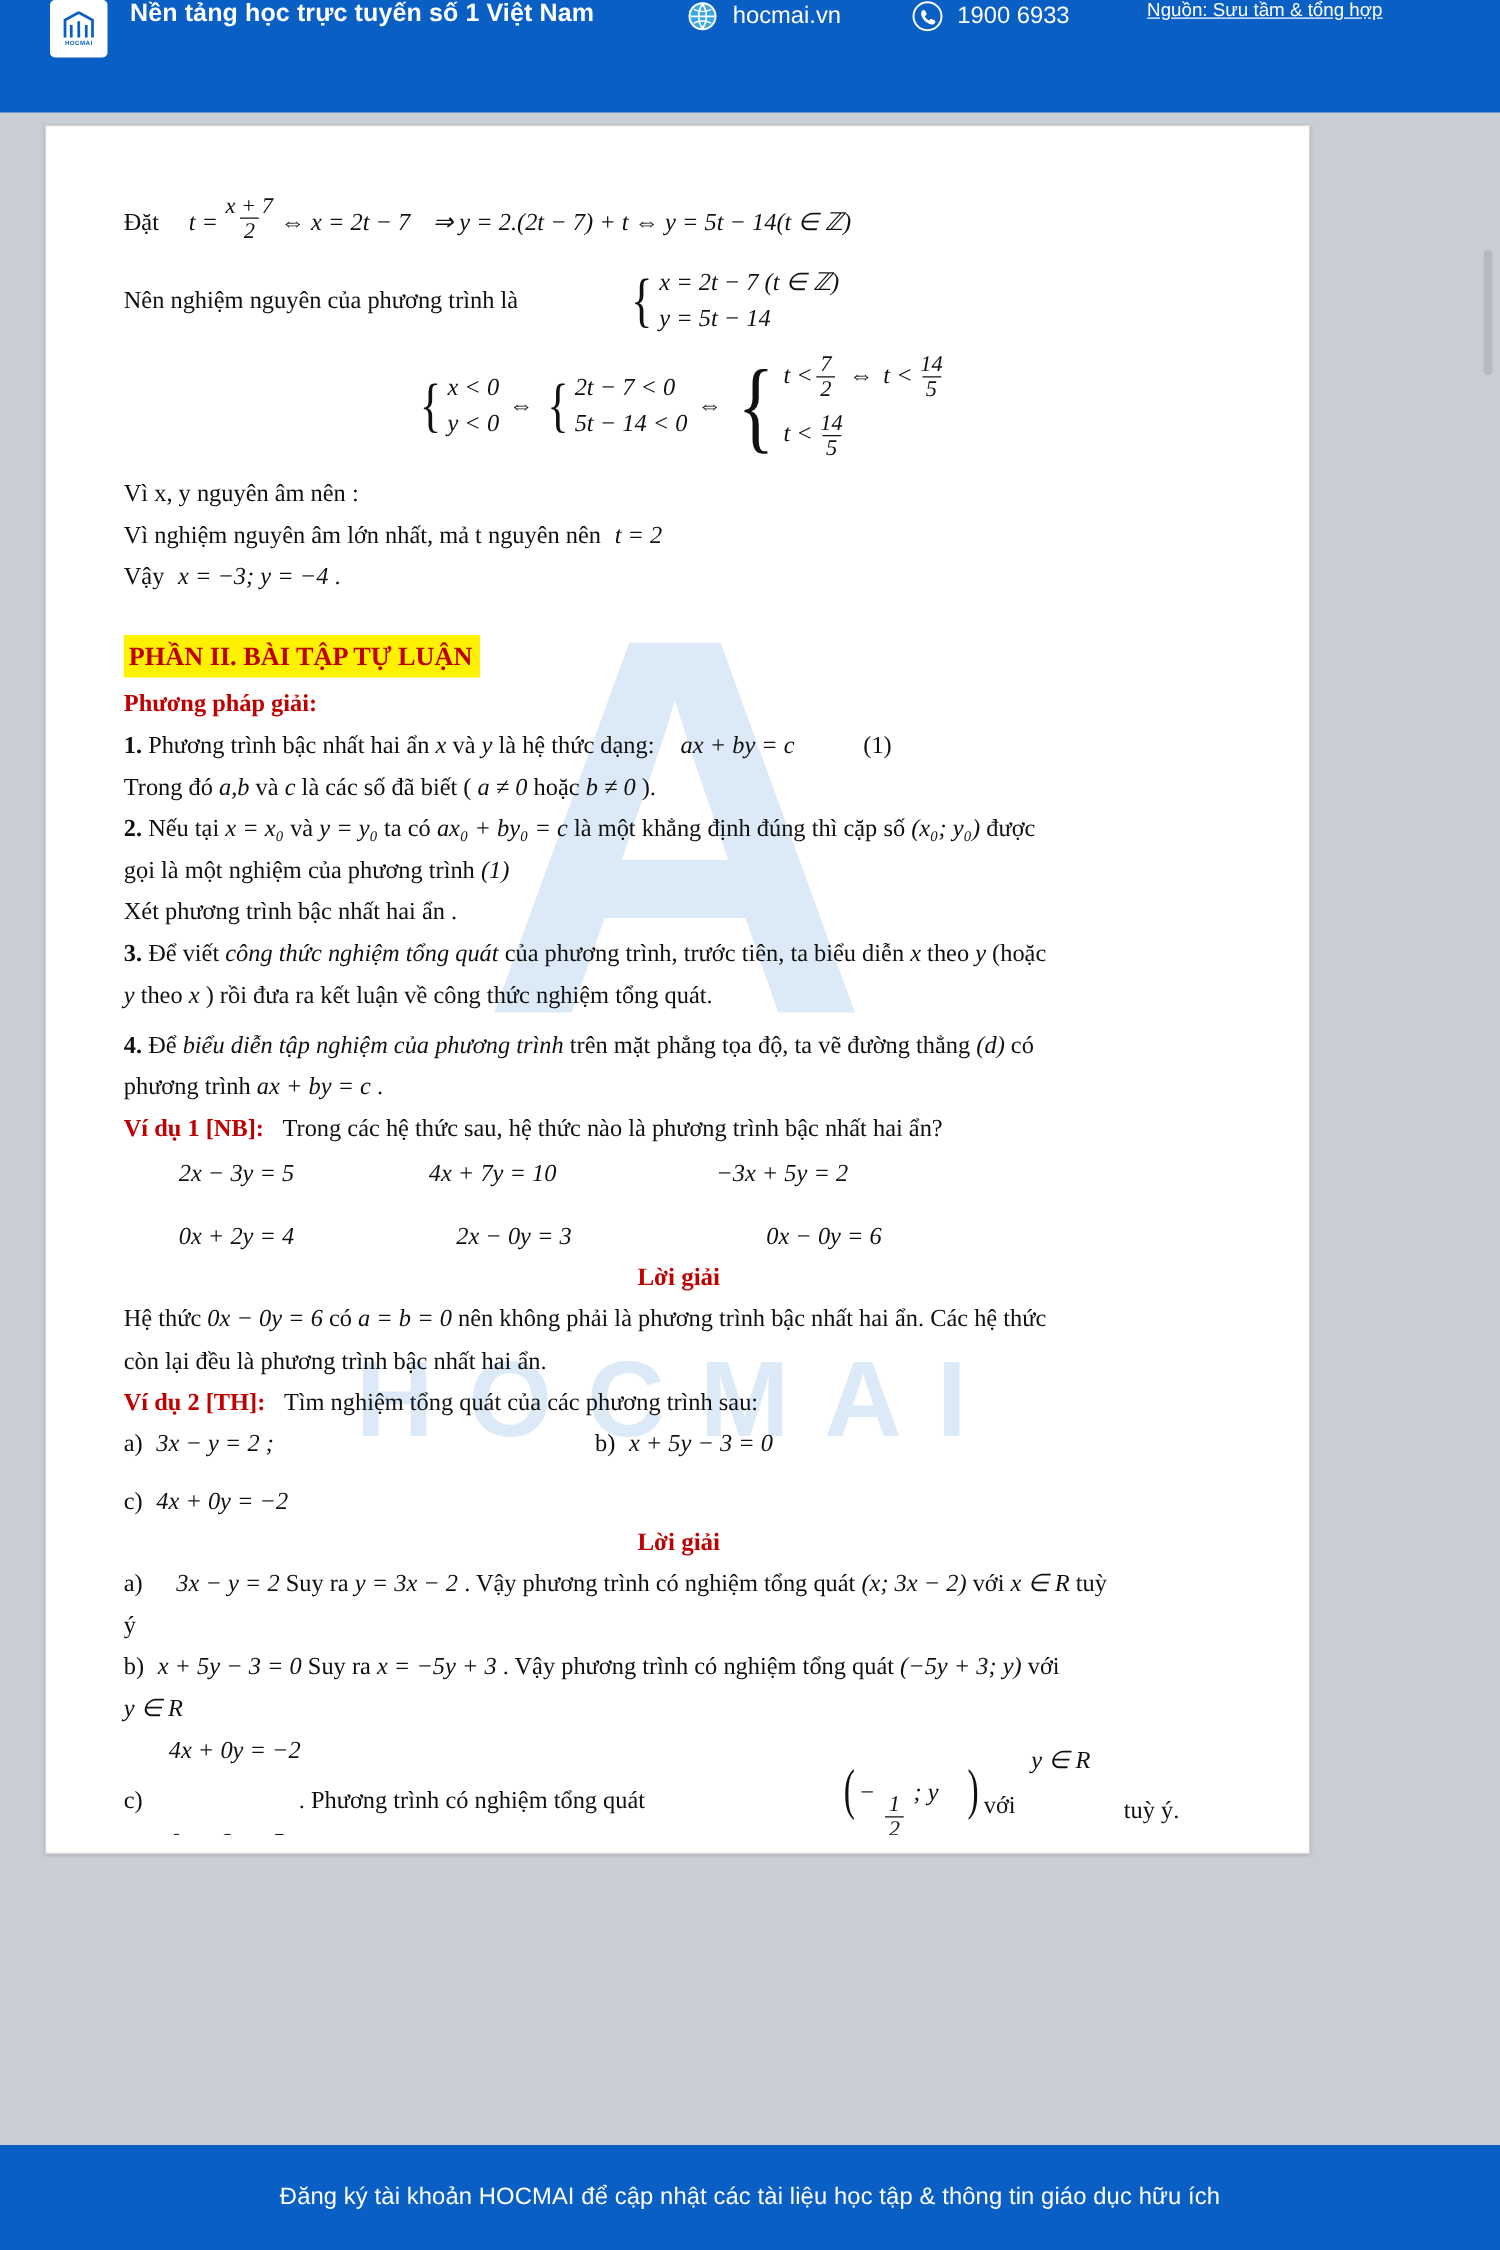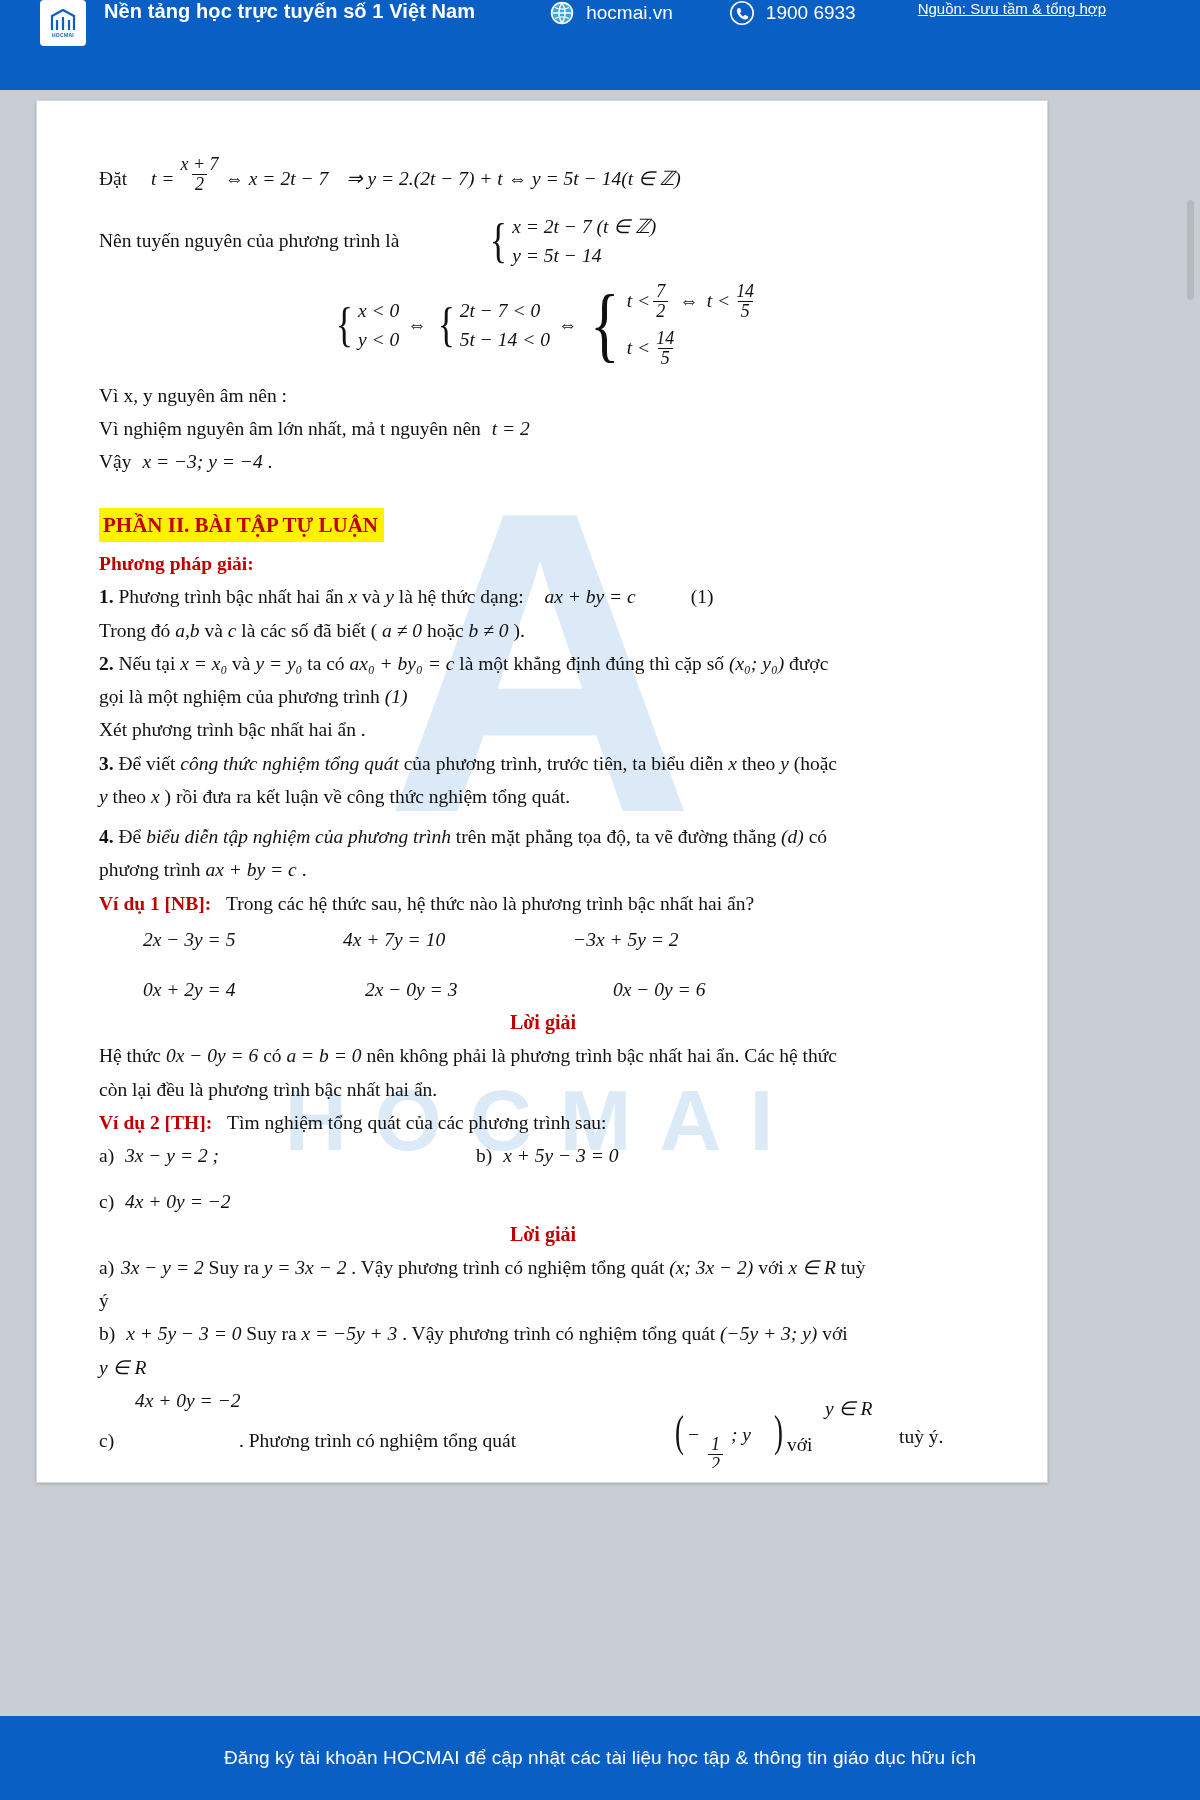--- a/index.html
+++ b/index.html
@@ -266,21 +266,21 @@
           <span class="math">t =</span>
           <span class="frac">
             <span class="num math">x + 7</span>
             <span class="den math">2</span>
           </span>
           <span class="math">⇔ x = 2t − 7</span>
           <span class="math" style="margin-left:18px;">⇒ y = 2.(2t − 7) + t ⇔ y = 5t − 14(t ∈ ℤ)</span>
         </div>
 
         <div class="row" style="margin-top:18px;">
-          <span>Nên tuyến nguyên của phương trình là</span>
+          <span>Nên nghiệm nguyên của phương trình là</span>
           <span class="sys" style="margin-left:88px;">
             <span class="brace">{</span>
             <span class="rows">
               <span class="math">x = 2t − 7  (t ∈ ℤ)</span>
               <span class="math">y = 5t − 14</span>
             </span>
           </span>
         </div>
 
         <div class="row" style="margin-top:8px; margin-left:232px; align-items:center;">
@@ -451,21 +451,21 @@
           </span>
           <span>
             <span>c)</span>
             <span class="math" style="margin-left:6px;">4x + 0y = −2</span>
           </span>
         </div>
         <div class="loigiai">Lời giải</div>
 
         <p class="para">
           <span>a)</span>
-          <span class="math" style="margin-left:2px;">3x − y = 2</span>
+          <span class="math" style="margin-left:22px;">3x − y = 2</span>
           <span>Suy ra</span>
           <span class="math">y = 3x − 2</span>
           <span>. Vậy phương trình có nghiệm tổng quát</span>
           <span class="math">(x; 3x − 2)</span>
           <span>với</span>
           <span class="math">x ∈ R</span>
           <span>tuỳ</span>
         </p>
         <p class="para">ý</p>
 
@@ -489,21 +489,21 @@
             <span class="math">−</span>
             <span class="frac">
               <span class="num math">1</span>
               <span class="den math">2</span>
             </span>
             <span class="math">; y</span>
           </span>
           <span style="position:absolute; left:672px; top:22px; font-size:2.3em; line-height:1; font-family:'Liberation Serif',serif; transform:scaleX(.6);">)</span>
           <span style="position:absolute; left:688px; top:44px;">với</span>
           <span class="math" style="position:absolute; left:726px; top:8px;">y ∈ R</span>
-          <span style="position:absolute; left:800px; top:36px;">tuỳ ý.</span>
+          <span style="position:absolute; left:800px; top:48px;">tuỳ ý.</span>
         </div>
 
         <div style="position:relative; height:74px;">
           <span class="math" style="position:absolute; left:36px; top:0;">0x + 2y = 5</span>
 
           <span style="position:absolute; left:558px; top:22px; font-size:2.3em; line-height:1; font-family:'Liberation Serif',serif; transform:scaleX(.6);">(</span>
 
           <span style="position:absolute; left:640px; top:22px; font-size:2.3em; line-height:1; font-family:'Liberation Serif',serif; transform:scaleX(.6);">)</span>
 
           <span class="math" style="position:absolute; left:700px; top:8px;">x ∈ R</span>

